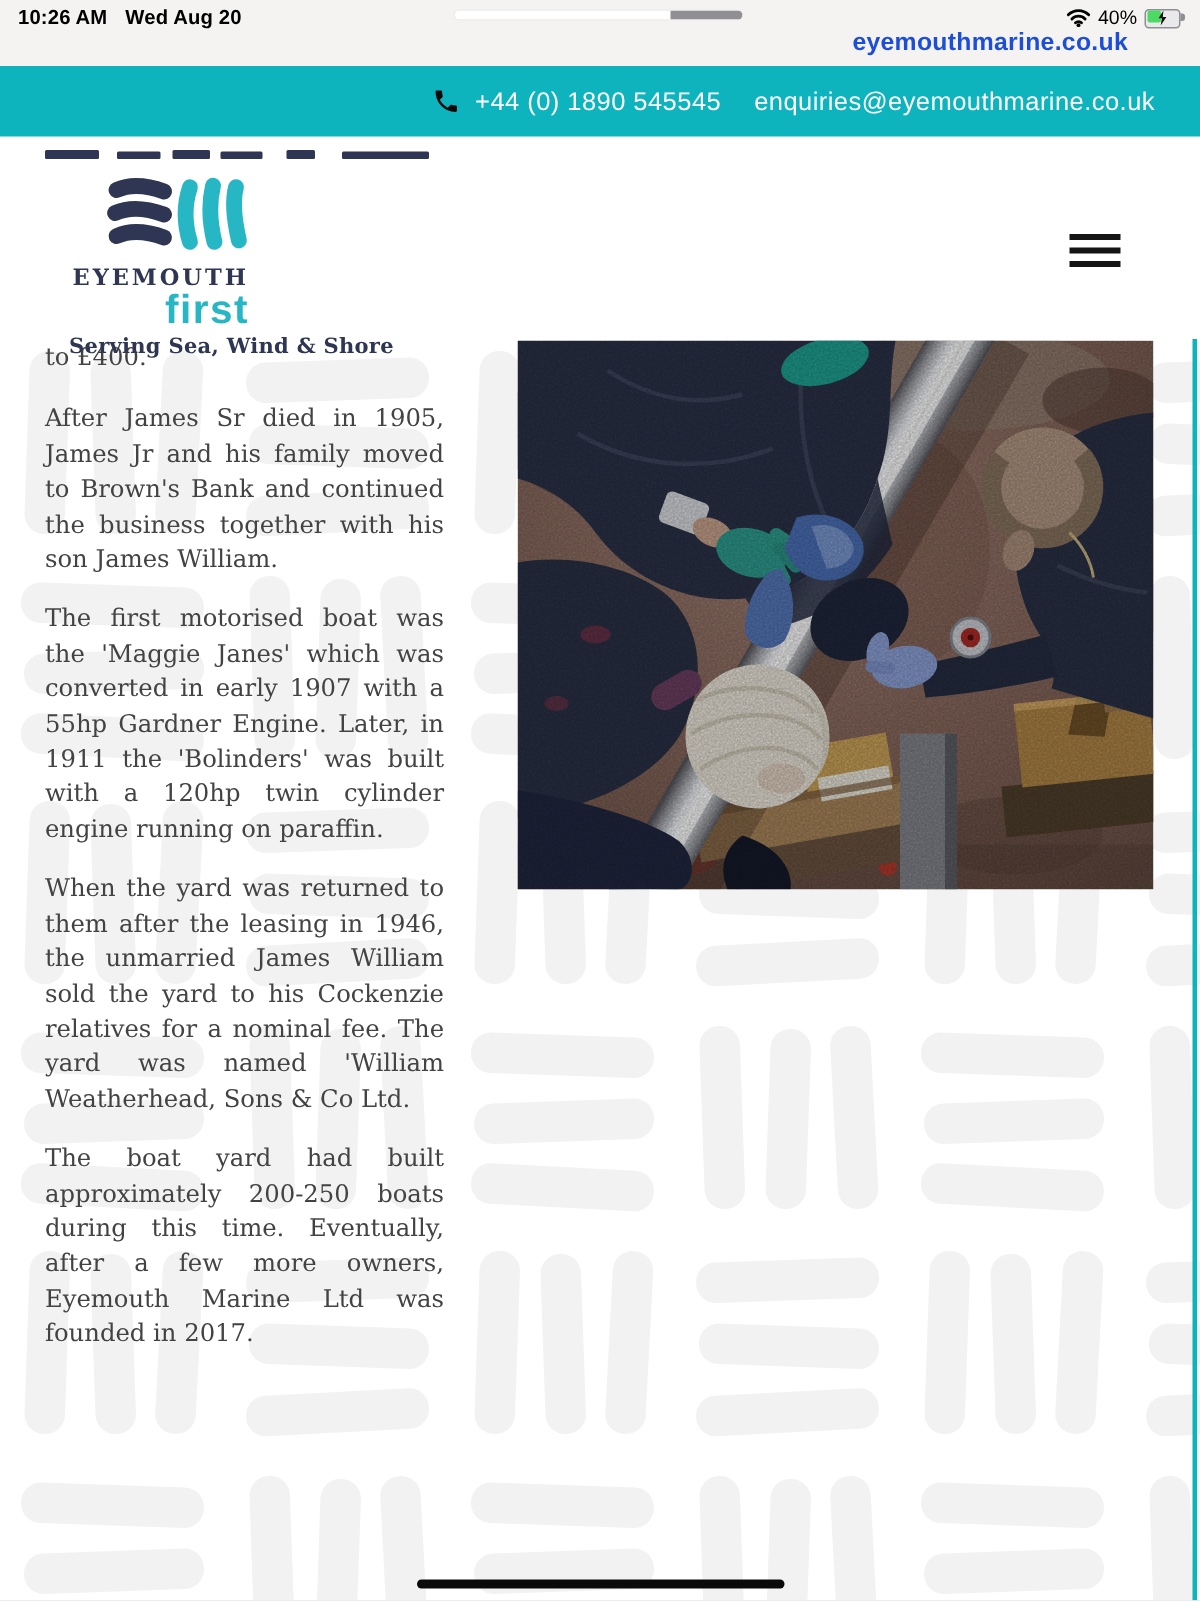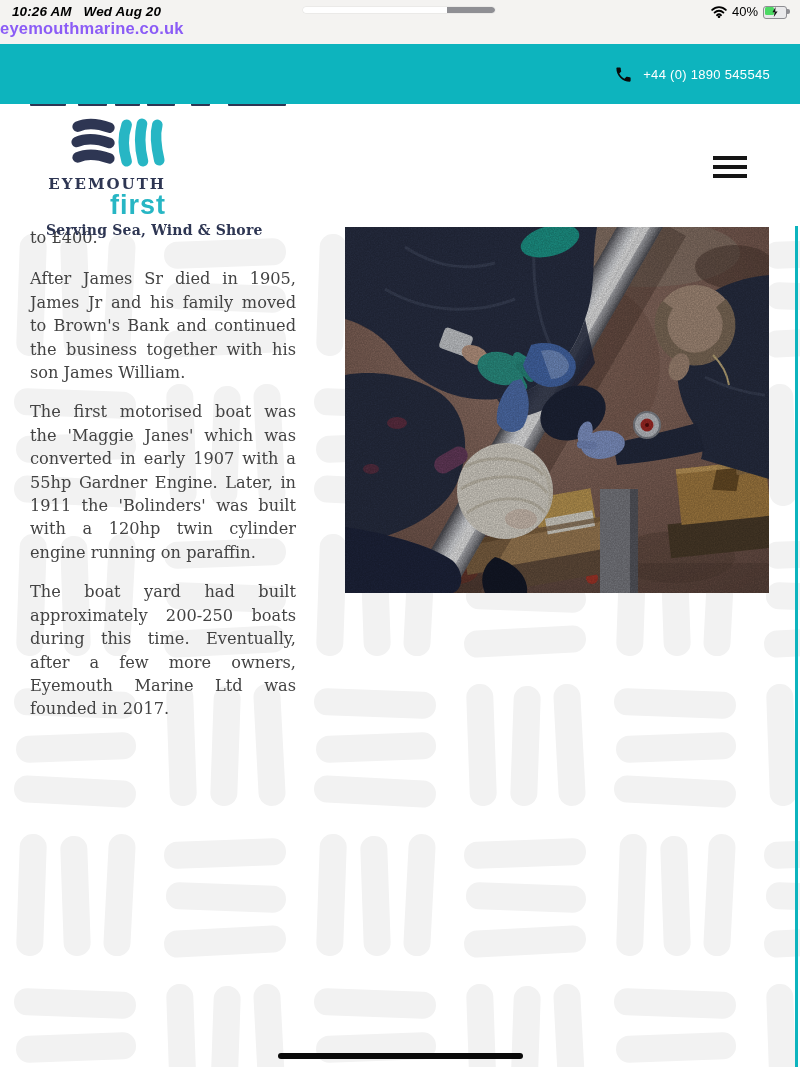--- a/index.html
+++ b/index.html
@@ -10,49 +10,49 @@
   }
   
   .bg-pattern{position:absolute;left:0;top:222px;width:800px;height:845px;z-index:0;}
   
   .statusbar{
     position:absolute;left:0;top:0;width:800px;height:44px;
     background:#f4f3f1;z-index:6;
   }
   .status-left{
     position:absolute;left:12px;top:4px;display:flex;gap:12px;
-    font-size:13.5px;font-weight:bold;color:#000;letter-spacing:.1px;font-style:italic;
+    font-size:13.5px;font-weight:bold;color:#000;letter-spacing:.1px;
   }
   .status-right{
     position:absolute;right:10px;top:4px;display:flex;align-items:center;gap:5px;
     font-size:13px;font-weight:normal;color:#000;
   }
   .progress-pill{
     position:absolute;left:303px;top:7px;width:192px;height:6px;border-radius:3px;
     background:#ffffff;box-shadow:0 0 0 .5px rgba(0,0,0,.07);overflow:hidden;
   }
   .progress-pill .seg{
     position:absolute;right:0;top:0;width:48px;height:6px;background:#8f8f94;
     border-radius:0 3px 3px 0;
   }
   .url-text{
-    position:absolute;left:0;top:19px;width:752px;text-align:left;
-    font-size:16.5px;font-weight:bold;color:#8b5cf6;letter-spacing:.2px;
+    position:absolute;left:0;top:19px;width:752px;text-align:right;
+    font-size:16.5px;font-weight:bold;color:#1d4ed8;letter-spacing:.2px;
   }
   .battery{position:relative;width:27px;height:12px;}
   .battery .body{position:absolute;left:0;top:0;width:22px;height:11px;border:1px solid #8e8e93;border-radius:3px;background:#e9e9eb;}
   .battery .fill{position:absolute;left:1.5px;top:1.5px;width:9px;height:8px;border-radius:1.5px;background:#4cd964;}
   .battery .cap{position:absolute;left:24px;top:3.5px;width:2.5px;height:4.5px;border-radius:0 2px 2px 0;background:#8e8e93;}
   .battery svg{position:absolute;left:5px;top:-1px;}
   
   .contact-bar{
-    position:absolute;left:0;top:44px;width:800px;height:60px;background:#0db4be;z-index:5;
+    position:absolute;left:0;top:44px;width:800px;height:47px;background:#0db4be;z-index:5;
     display:flex;justify-content:flex-end;align-items:center;gap:22px;
     padding-right:30px;box-sizing:border-box;
-    color:#fff;font-size:13px;letter-spacing:.3px;
+    color:#fff;font-size:17px;letter-spacing:.3px;
   }
   .phone-link{display:flex;align-items:center;gap:10px;cursor:pointer;}
   .email-link{cursor:pointer;}
   
   .clipped-line{position:absolute;left:30px;top:100px;height:8px;z-index:4;white-space:nowrap;}
   .clipped-line span{display:inline-block;background:#2e3653;border-radius:1px;vertical-align:top;}
   
   .site-header{position:absolute;left:0;top:104px;width:800px;height:122px;background:#ffffff;z-index:3;}
   .logo{position:absolute;left:46px;top:14px;width:120px;cursor:pointer;text-align:right;}
   .logo-top{font-family:"DejaVu Serif",serif;font-weight:600;font-size:15px;letter-spacing:2px;color:#2e3653;margin-top:3px;}
@@ -129,20 +129,21 @@
     <div class="url-text">eyemouthmarine.co.uk</div>
   </div>
 
   <div class="contact-bar">
     <div class="phone-link">
       <svg width="19" height="19" viewBox="0 0 24 24">
         <path d="M6.62 10.79c1.44 2.83 3.76 5.14 6.59 6.59l2.2-2.21c.27-.27.67-.36 1.02-.24 1.12.37 2.33.57 3.57.57.55 0 1 .45 1 1V20c0 .55-.45 1-1 1-9.39 0-17-7.61-17-17 0-.55.45-1 1-1h3.5c.55 0 1 .45 1 1 0 1.25.2 2.45.57 3.57.11.35.03.74-.25 1.02l-2.2 2.2z" fill="#0a0a0a"></path>
       </svg>
       <span>+44 (0) 1890 545545</span>
     </div>
+    <div class="email-link">enquiries@eyemouthmarine.co.uk</div>
   </div>
 
   <div class="clipped-line">
     <span style="width:36px;height:6px;margin-right:12px;"></span><span style="width:29px;height:5px;margin-right:8px;margin-top:1px;"></span><span style="width:25px;height:6px;margin-right:7px;"></span><span style="width:28px;height:5px;margin-right:16px;margin-top:1px;"></span><span style="width:19px;height:6px;margin-right:18px;"></span><span style="width:58px;height:5px;margin-top:1px;"></span>
   </div>
 
   <div class="site-header">
     <div class="logo">
       <svg width="96" height="50" viewBox="0 0 100 52">
         <g fill="none" stroke-linecap="round" stroke-width="11">
@@ -166,20 +167,21 @@
       <div class="bar"></div>
         <div class="bar"></div>
         <div class="bar"></div>
     </div>
   </div>
 
   <div class="article">
     <p>to £400.</p>
     <p>After James Sr died in 1905, James Jr and his family moved to Brown's Bank and continued the business together with his son James William.</p>
     <p>The first motorised boat was the 'Maggie Janes' which was converted in early 1907 with a 55hp Gardner Engine. Later, in 1911 the 'Bolinders' was built with a 120hp twin cylinder engine running on paraffin.</p>
+    <p>When the yard was returned to them after the leasing in 1946, the unmarried James William sold the yard to his Cockenzie relatives for a nominal fee. The yard was named 'William Weatherhead, Sons &amp; Co Ltd.</p>
     <p>The boat yard had built approximately 200-250 boats during this time. Eventually, after a few more owners, Eyemouth Marine Ltd was founded in 2017.</p>
   </div>
 
   <figure class="photo">
     <svg width="424" height="366" viewBox="0 0 424 366" xmlns="http://www.w3.org/2000/svg">
       <defs>
         <radialGradient id="floorG" cx="45%" cy="30%" r="85%">
           <stop offset="0" stop-color="#a08073"></stop>
           <stop offset="0.6" stop-color="#84655a"></stop>
           <stop offset="1" stop-color="#6b5047"></stop>

